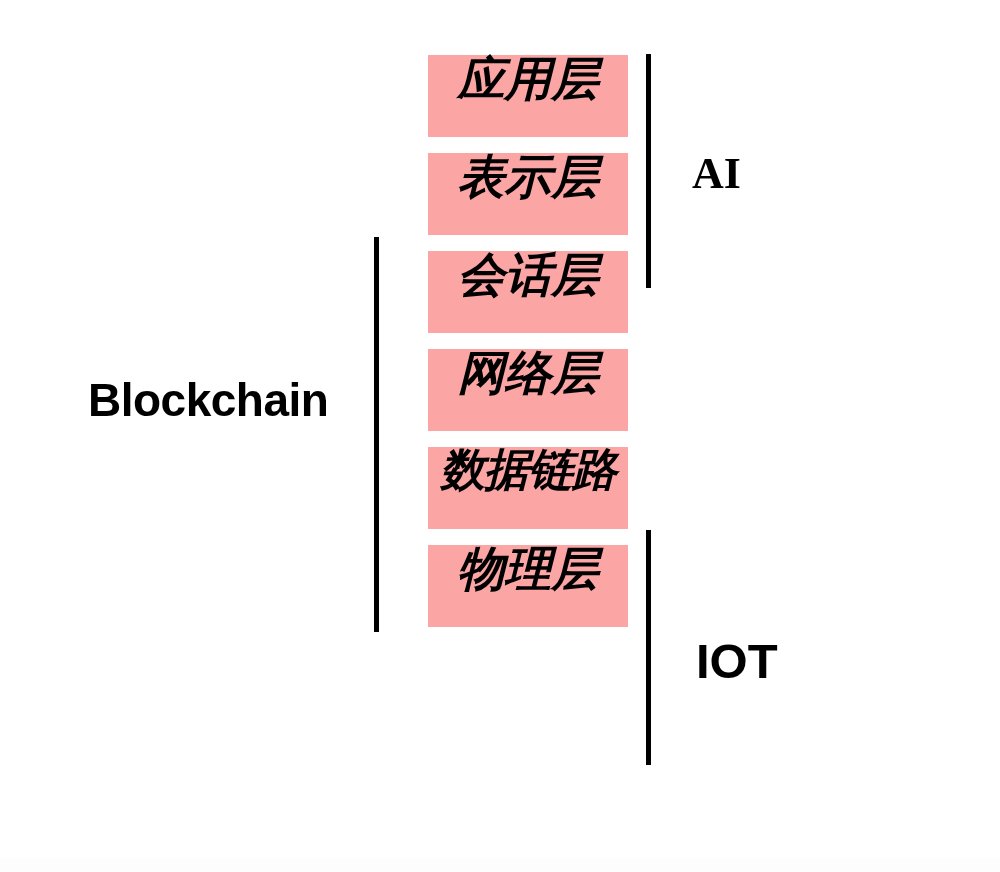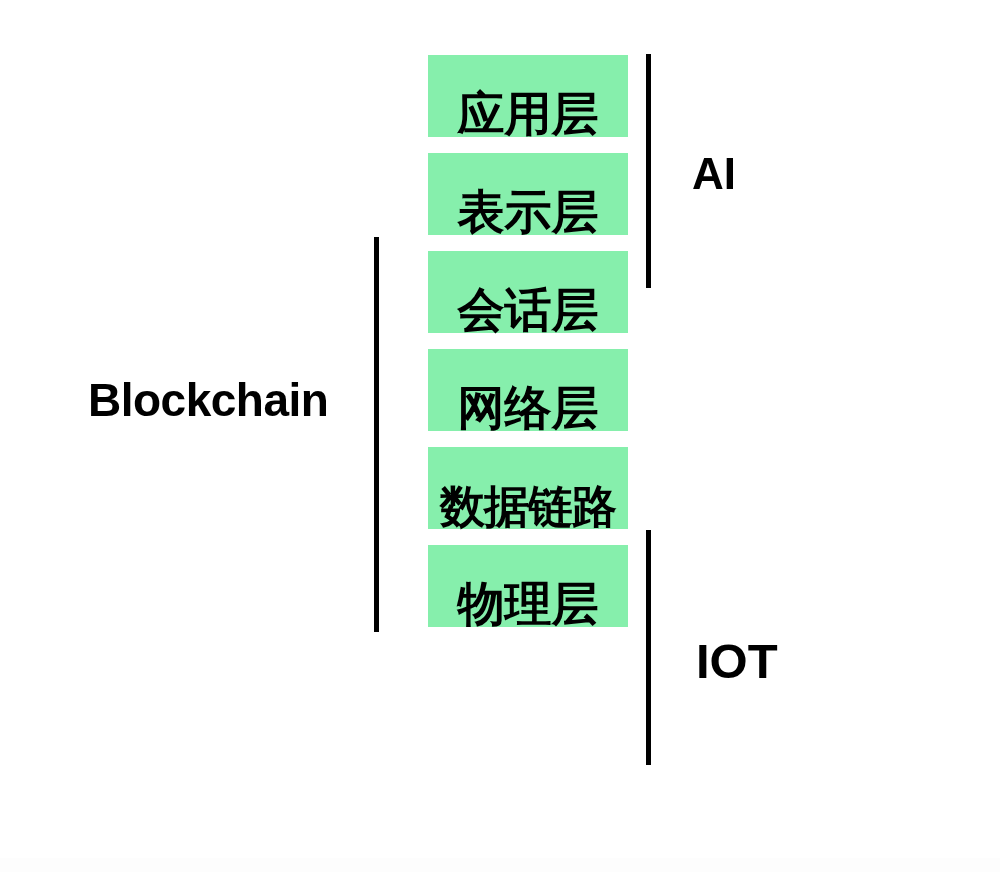--- a/index.html
+++ b/index.html
@@ -24,25 +24,26 @@
     position: absolute;
     left: 428px;
     top: 55px;
     width: 200px;
   }
   .layer-box {
     position: relative;
     width: 200px;
     height: 82px;
     margin-bottom: 16px;
-    background: #86efac;
+    background: #fca5a5;
     display: flex;
-    align-items: flex-end;
+    align-items: flex-start;
     justify-content: center;
     box-sizing: border-box;
+    font-style: italic;
   }
   .layer-box:last-child { margin-bottom: 12px; }
   .layer-label {
     font-family: "DejaVu Sans", "Liberation Sans", sans-serif;
     font-weight: 700;
     font-size: 47px;
     line-height: 1;
     color: #000000;
     white-space: nowrap;
     letter-spacing: 0px;
@@ -68,20 +69,21 @@
     font-family: "Liberation Sans", "DejaVu Sans", sans-serif;
     font-weight: 700;
     color: #000000;
     white-space: nowrap;
     line-height: 1;
   }
   .label-ai {
     left: 692px;
     top: 152px;
     font-size: 44px;
+    font-family: Liberation Serif, serif;
   }
   .label-iot {
     left: 696px;
     top: 637px;
     font-size: 49px;
   }
   .label-blockchain {
     left: 88px;
     top: 377px;
     font-size: 46px;

